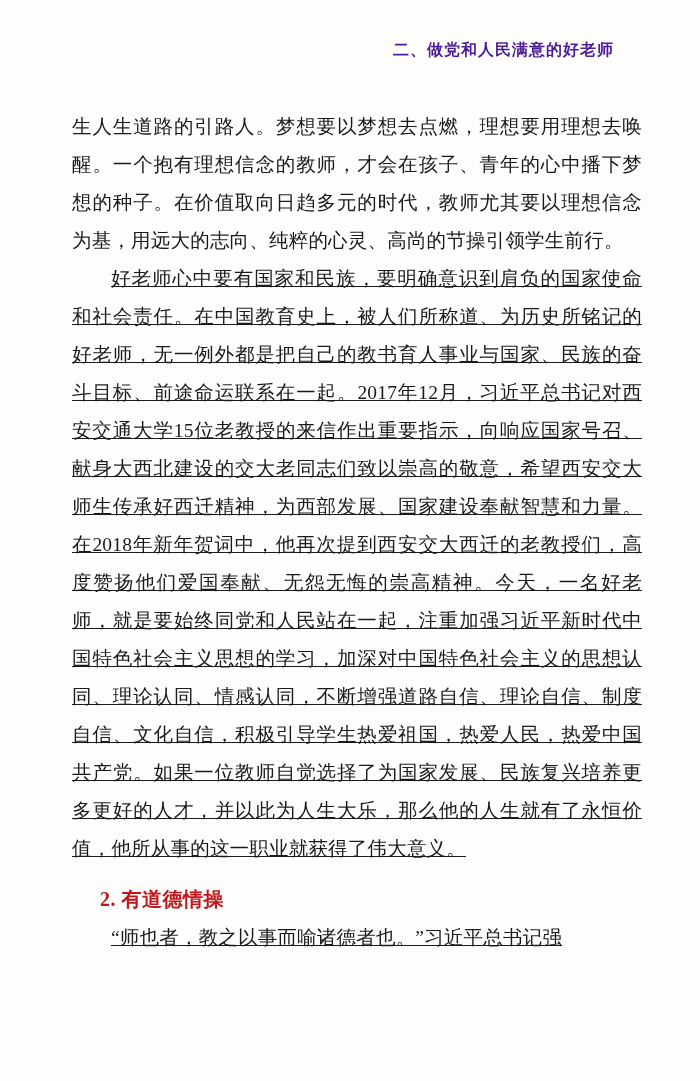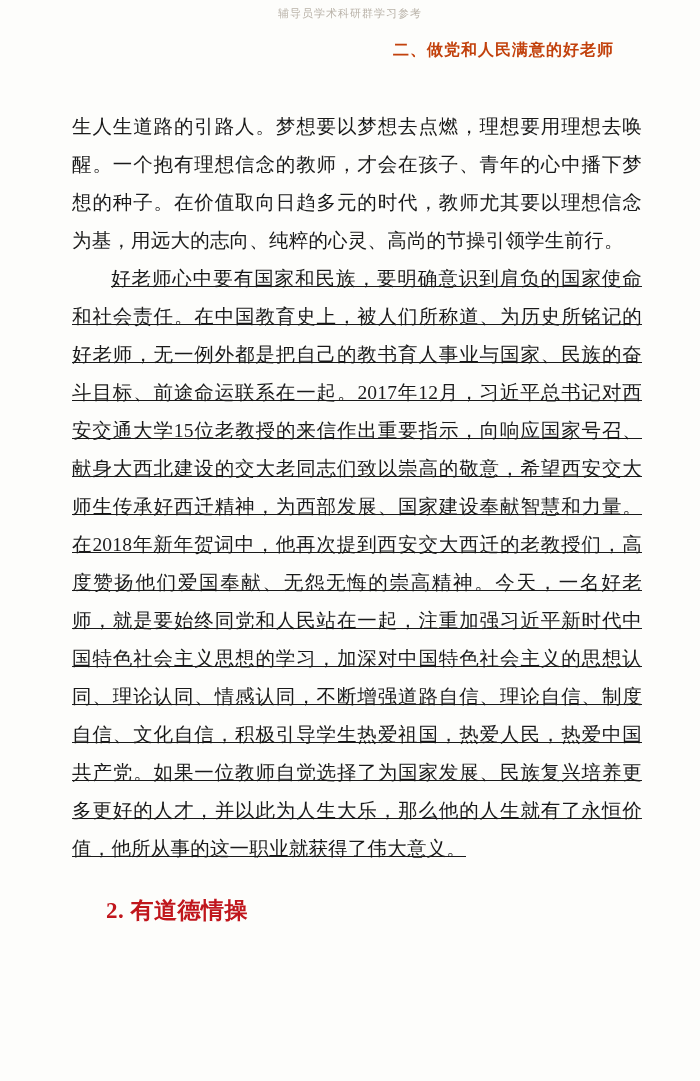--- a/index.html
+++ b/index.html
@@ -38,21 +38,21 @@
     left: 0;
     width: 100%;
     height: 30px;
   }
   .header-title {
     position: absolute;
     right: 86px;
     top: 4px;
     font-size: 16px;
     font-weight: bold;
-    color: #c2410c;
+    color: #4c1d95;
     letter-spacing: 1px;
     white-space: nowrap;
   }
   .page-number-box {
     position: absolute;
     right: 0;
     top: -6px;
     width: 86px;
     height: 36px;
     background: #c0161c;
@@ -84,41 +84,41 @@
     line-height: 38px;
     text-align: justify;
     text-justify: inter-ideograph;
     letter-spacing: 0.2px;
   }
   p.indent {
     text-indent: 2em;
     text-decoration: underline;
   }
   .subhead {
-    margin-top: 27px;
+    margin-top: 18px;
     margin-bottom: 6px;
-    font-size: 23px;
+    font-size: 20px;
     font-weight: bold;
     color: #c0161c;
     text-indent: 2em;
     letter-spacing: 0.5px;
   }
 </style>
 </head>
 <body>
 
 <div class="page">
 
-  <div class="watermark">辅导员学术科研群学习参考</div>
 
   <div class="header">
     <div class="header-title">二、做党和人民满意的好老师</div>
   </div>
 
   <div class="rule"></div>
 
   <div class="content">
     <p class="para">生人生道路的引路人。梦想要以梦想去点燃，理想要用理想去唤醒。一个抱有理想信念的教师，才会在孩子、青年的心中播下梦想的种子。在价值取向日趋多元的时代，教师尤其要以理想信念为基，用远大的志向、纯粹的心灵、高尚的节操引领学生前行。</p>
     <p class="para indent">好老师心中要有国家和民族，要明确意识到肩负的国家使命和社会责任。在中国教育史上，被人们所称道、为历史所铭记的好老师，无一例外都是把自己的教书育人事业与国家、民族的奋斗目标、前途命运联系在一起。2017年12月，习近平总书记对西安交通大学15位老教授的来信作出重要指示，向响应国家号召、献身大西北建设的交大老同志们致以崇高的敬意，希望西安交大师生传承好西迁精神，为西部发展、国家建设奉献智慧和力量。在2018年新年贺词中，他再次提到西安交大西迁的老教授们，高度赞扬他们爱国奉献、无怨无悔的崇高精神。今天，一名好老师，就是要始终同党和人民站在一起，注重加强习近平新时代中国特色社会主义思想的学习，加深对中国特色社会主义的思想认同、理论认同、情感认同，不断增强道路自信、理论自信、制度自信、文化自信，积极引导学生热爱祖国，热爱人民，热爱中国共产党。如果一位教师自觉选择了为国家发展、民族复兴培养更多更好的人才，并以此为人生大乐，那么他的人生就有了永恒价值，他所从事的这一职业就获得了伟大意义。</p>
     <div class="subhead">2. 有道德情操</div>
+    <p class="para indent">“师也者，教之以事而喻诸德者也。”习近平总书记强</p>
   </div>
 
 </div>
 
 </body></html>

